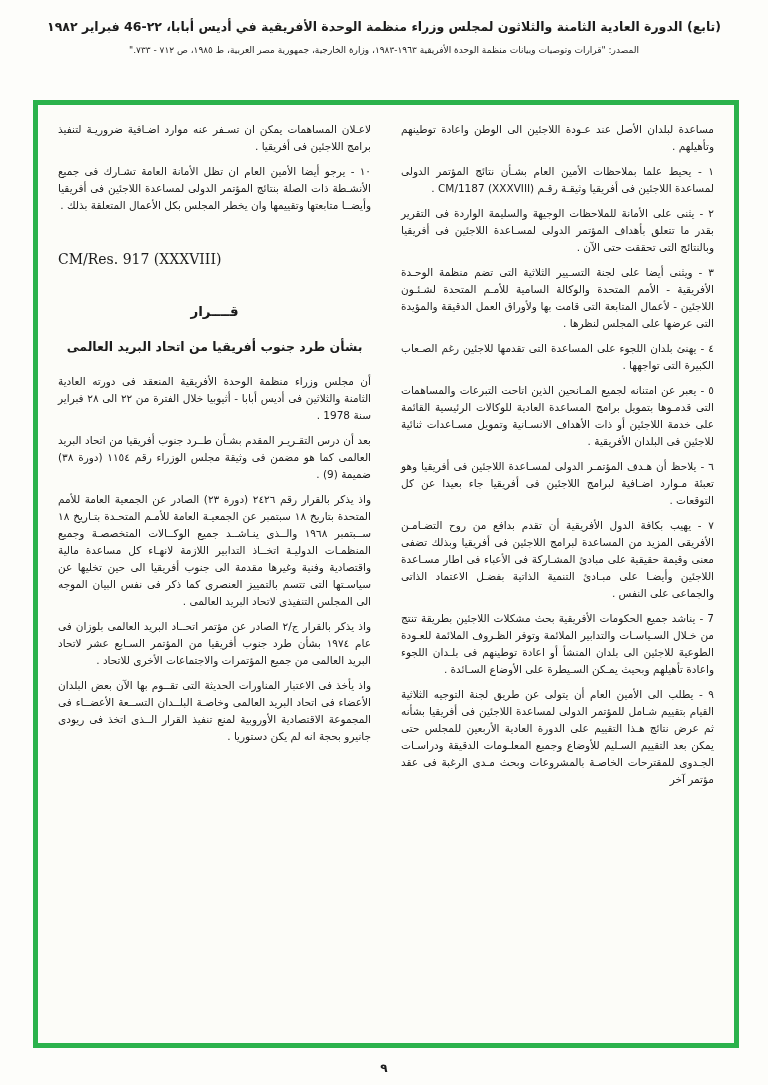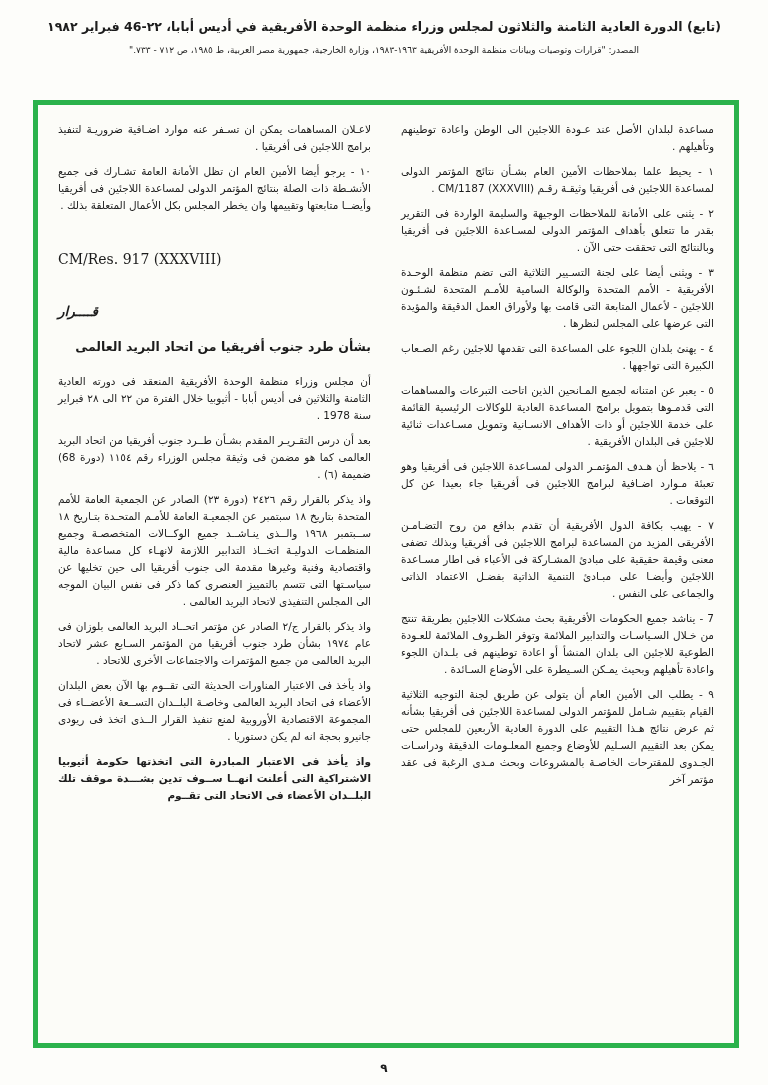--- a/index.html
+++ b/index.html
@@ -23,22 +23,22 @@
   }
   .columns { display: flex; direction: rtl; gap: 30px; height: 100%; }
   .col { flex: 1 1 0; font-size: 10.5px; line-height: 1.62; text-align: justify; direction: rtl; }
   .para { margin-bottom: 8px; }
   .para.bold-para { font-weight: bold; }
   .docref {
     direction: ltr; text-align: left; unicode-bidi: embed;
     font-family: "DejaVu Serif", serif; font-size: 14px;
     margin: 34px 0 30px;
   }
-  .res-title { text-align: left; font-size: 13.5px; font-weight: bold; letter-spacing: 2px; margin: 8px 0 14px; font-style: italic; }
-  .res-subtitle { text-align: right; font-size: 12.5px; font-weight: bold; margin: 0 0 16px; }
+  .res-title { text-align: center; font-size: 13.5px; font-weight: bold; letter-spacing: 2px; margin: 8px 0 14px; }
+  .res-subtitle { text-align: center; font-size: 12.5px; font-weight: bold; margin: 0 0 16px; }
   .page-number { position: absolute; bottom: 10px; left: 0; right: 0; text-align: center; font-size: 12px; font-weight: bold; }
 </style>
 </head>
 <body>
 
 <div class="page-header">
   <div class="header-title">(تابع) الدورة العادية الثامنة والثلاثون لمجلس وزراء منظمة الوحدة الأفريقية في أديس أبابا، ٢٢-46 فبراير ١٩٨٢</div>
   <div class="header-source">المصدر: "قرارات وتوصيات وبيانات منظمة الوحدة الأفريقية ١٩٦٣-١٩٨٣، وزارة الخارجية، جمهورية مصر العربية، ط ١٩٨٥، ص ٧١٢ - ٧٣٣."</div>
 </div>
 
@@ -60,23 +60,22 @@
 
     <div class="col">
       <p class="para">لاعـلان المساهمات يمكن ان تسـفر عنه موارد اضـافية ضروريـة لتنفيذ برامج اللاجئين فى أفريقيا .</p>
       <p class="para">١٠ - يرجو أيضا الأمين العام ان تظل الأمانة العامة تشـارك فى جميع الأنشـطة ذات الصلة بنتائج المؤتمر الدولى لمساعدة اللاجئين فى أفريقيا وأيضــا متابعتها وتقييمها وان يخطر المجلس بكل الأعمال المتعلقة بذلك .</p>
 
       <div class="docref">CM/Res. 917 (XXXVIII)</div>
       <h2 class="res-title">قــــرار</h2>
       <h3 class="res-subtitle">بشأن طرد جنوب أفريقيا من اتحاد البريد العالمى</h3>
 
       <p class="para">أن مجلس وزراء منظمة الوحدة الأفريقية المنعقد فى دورته العادية الثامنة والثلاثين فى أديس أبابا - أثيوبيا خلال الفترة من ٢٢ الى ٢٨ فبراير سنة 1978 .</p>
-      <p class="para">بعد أن درس التقـريـر المقدم بشـأن طــرد جنوب أفريقيا من اتحاد البريد العالمى كما هو مضمن فى وثيقة مجلس الوزراء رقم ١١٥٤ (دورة 68) ضميمة (٦) .</p>
+      <p class="para">بعد أن درس التقـريـر المقدم بشـأن طــرد جنوب أفريقيا من اتحاد البريد العالمى كما هو مضمن فى وثيقة مجلس الوزراء رقم ١١٥٤ (دورة ٣٨) ضميمة (9) .</p>
       <p class="para">واذ يذكر بالقرار رقم ٢٤٢٦ (دورة ٢٣) الصادر عن الجمعية العامة للأمم المتحدة بتاريخ ١٨ سبتمبر عن الجمعيـة العامة للأمـم المتحـدة بتـاريخ ١٨ ســبتمبر ١٩٦٨ والــذى ينـاشــد جميع الوكــالات المتخصصـة وجميع المنظمـات الدوليـة اتخــاذ التدابير اللازمة لانهـاء كل مساعدة مالية واقتصادية وفنية وغيرها مقدمة الى جنوب أفريقيا الى حين تخليها عن سياسـتها التى تتسم بالتمييز العنصرى كما ذكر فى نفس البيان الموجه الى المجلس التنفيذى لاتحاد البريد العالمى .</p>
       <p class="para">واذ يذكر بالقرار ج/٢ الصادر عن مؤتمر اتحــاد البريد العالمى بلوزان فى عام ١٩٧٤ بشأن طرد جنوب أفريقيا من المؤتمر السـابع عشر لاتحاد البريد العالمى من جميع المؤتمرات والاجتماعات الأخرى للاتحاد .</p>
       <p class="para">واذ يأخذ فى الاعتبار المناورات الحديثة التى تقــوم بها الآن بعض البلدان الأعضاء فى اتحاد البريد العالمى وخاصـة البلــدان التســعة الأعضــاء فى المجموعة الاقتصادية الأوروبية لمنع تنفيذ القرار الــذى اتخذ فى ريودى جانيرو بحجة انه لم يكن دستوريا .</p>
-      <p class="para bold-para">واذ يأخذ فى الاعتبار المبادرة التى اتخذتها حكومة أثيوبيا الاشتراكية التى أعلنت انهــا ســوف تدين بشـــدة موقف تلك البلــدان الأعضاء فى الاتحاد التى تقــوم</p>
     </div>
 
   </div>
 </div>
 
 <div class="page-number">٩</div>
 
 </body></html>

